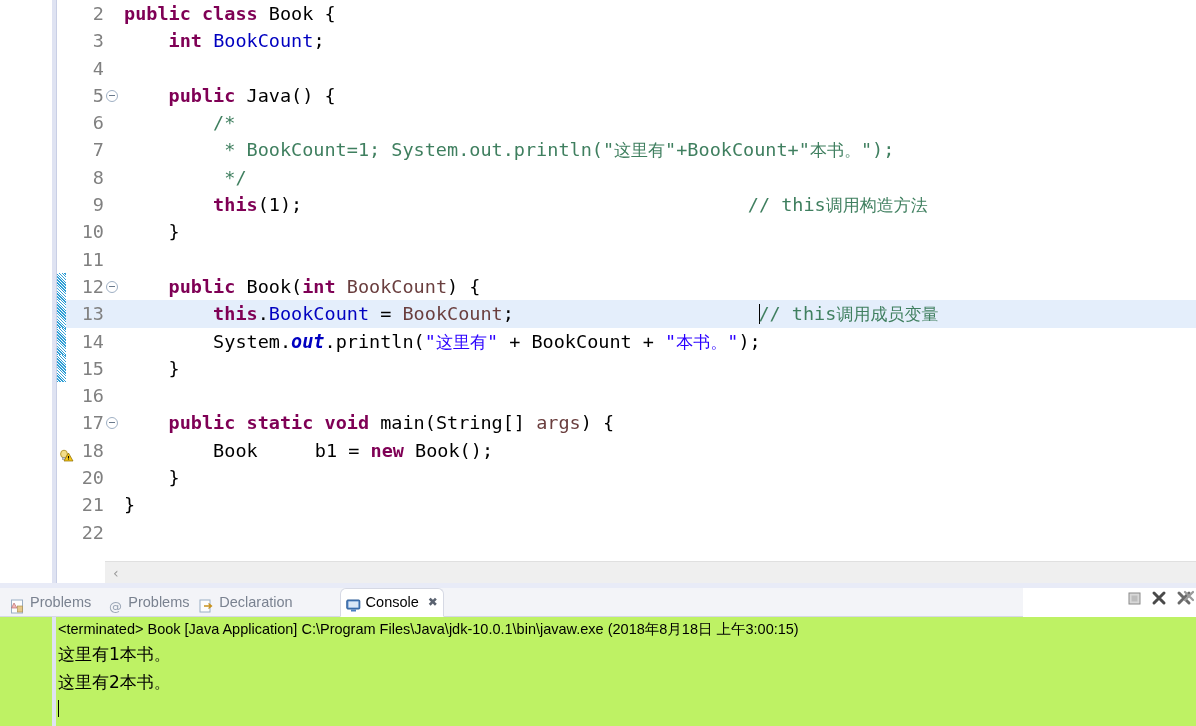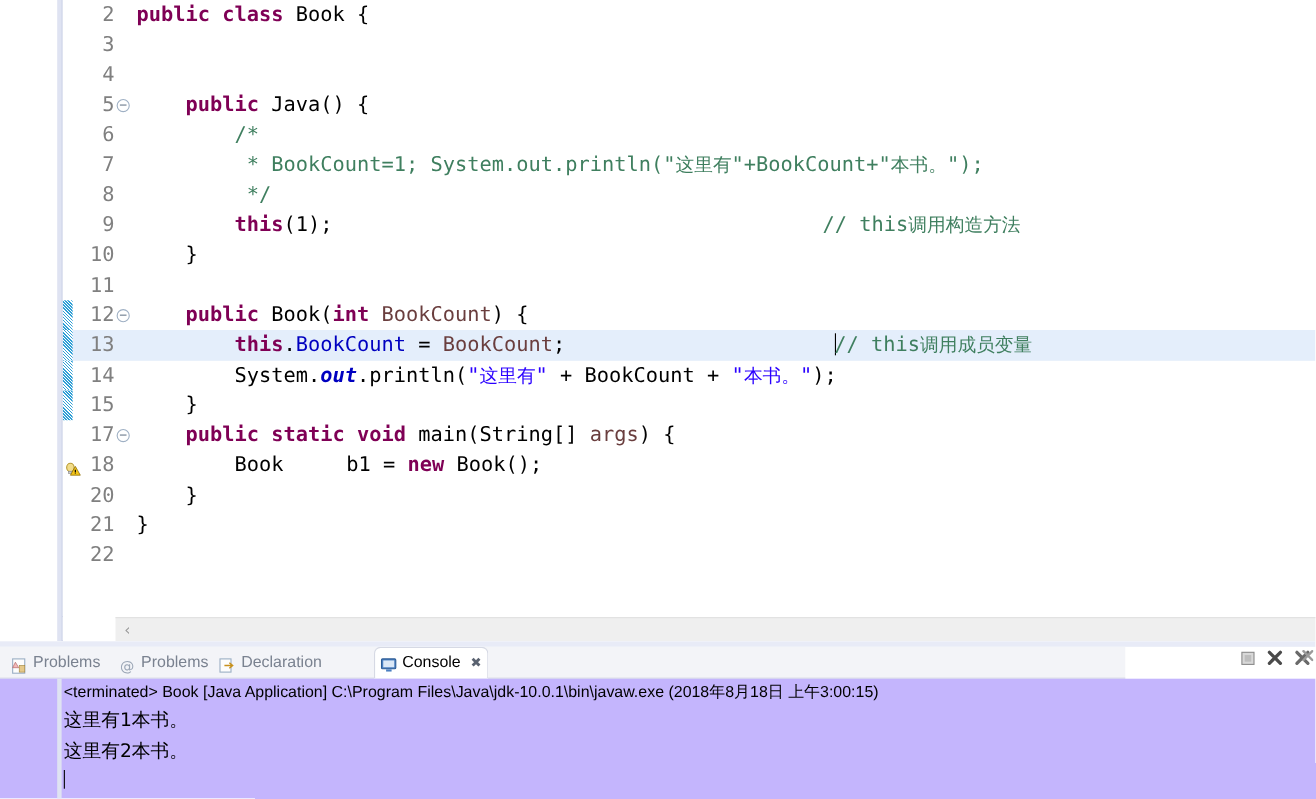--- a/index.html
+++ b/index.html
@@ -203,21 +203,21 @@
     position: absolute;
     right: 2px; top: 7px;
     display: flex;
     gap: 9px;
     align-items: center;
   }
   .console-body {
     position: absolute;
     left: 0; top: 34px;
     width: 1196px; height: 109px;
-    background: #c4b5fd;
+    background: #bef264;
   }
   .console-leftbar {
     position: absolute;
     left: 52px; top: 0;
     width: 4px; height: 109px;
     background: #dfe3f2;
   }
   .console-header {
     position: absolute;
     left: 58px; top: 3px;
@@ -246,33 +246,34 @@
 </head>
 <body>
 
 <div id="app">
 
   <div class="editor">
     <div class="editor-left-pad"></div>
     <div class="editor-divider"></div>
     <div class="code-area" id="code-area">
         <div class="code-row"><div class="gutter">2</div><div class="code-text"><span class="kw">public</span><span class="pln"> </span><span class="kw">class</span><span class="pln"> </span><span class="typ">Book</span><span class="pln"> {</span></div></div>
-        <div class="code-row"><div class="gutter">3</div></div>
+        <div class="code-row"><div class="gutter">3</div><div class="code-text"><span class="pln">    </span><span class="kw">int</span><span class="pln"> </span><span class="fld">BookCount</span><span class="pln">;</span></div></div>
         <div class="code-row"><div class="gutter">4</div><div class="code-text"></div></div>
         <div class="code-row"><div class="gutter">5</div><div class="fold"></div><div class="code-text"><span class="pln">    </span><span class="kw">public</span><span class="pln"> </span><span class="pln">Java() {</span></div></div>
         <div class="code-row"><div class="gutter">6</div><div class="code-text"><span class="pln">        </span><span class="cmt">/*</span></div></div>
         <div class="code-row"><div class="gutter">7</div><div class="code-text"><span class="cmt">         * BookCount=1; System.out.println("</span><span class="cmt cjk">这里有</span><span class="cmt">"+BookCount+"</span><span class="cmt cjk">本书。</span><span class="cmt">");</span></div></div>
         <div class="code-row"><div class="gutter">8</div><div class="code-text"><span class="cmt">         */</span></div></div>
         <div class="code-row"><div class="gutter">9</div><div class="code-text"><span class="pln">        </span><span class="kw">this</span><span class="pln">(1);</span><span class="pln">                                        </span><span class="cmt">// </span><span class="cmt">this</span><span class="cmt cjk">调用构造方法</span></div></div>
         <div class="code-row"><div class="gutter">10</div><div class="code-text"><span class="pln">    }</span></div></div>
         <div class="code-row"><div class="gutter">11</div><div class="code-text"></div></div>
         <div class="code-row"><div class="changebar"></div><div class="gutter">12</div><div class="fold"></div><div class="code-text"><span class="pln">    </span><span class="kw">public</span><span class="pln"> </span><span class="pln">Book(</span><span class="kw">int</span><span class="pln"> </span><span class="par">BookCount</span><span class="pln">) {</span></div></div>
         <div class="code-row current"><div class="changebar"></div><div class="gutter">13</div><div class="code-text"><span class="pln">        </span><span class="kw">this</span><span class="pln">.</span><span class="fld">BookCount</span><span class="pln"> = </span><span class="par">BookCount</span><span class="pln">;</span><span class="pln">                      </span><span class="caret"></span><span class="cmt">// </span><span class="cmt">this</span><span class="cmt cjk">调用成员变量</span></div></div>
         <div class="code-row"><div class="changebar"></div><div class="gutter">14</div><div class="code-text"><span class="pln">        System.</span><span class="stat">out</span><span class="pln">.println(</span><span class="str">"</span><span class="str cjk">这里有</span><span class="str">"</span><span class="pln"> + BookCount + </span><span class="str">"</span><span class="str cjk">本书。</span><span class="str">"</span><span class="pln">);</span></div></div>
         <div class="code-row"><div class="changebar"></div><div class="gutter">15</div><div class="code-text"><span class="pln">    }</span></div></div>
+        <div class="code-row"><div class="gutter">16</div><div class="code-text"></div></div>
         <div class="code-row"><div class="gutter">17</div><div class="fold"></div><div class="code-text"><span class="pln">    </span><span class="kw">public</span><span class="pln"> </span><span class="kw">static</span><span class="pln"> </span><span class="kw">void</span><span class="pln"> </span><span class="pln">main(String[] </span><span class="par">args</span><span class="pln">) {</span></div></div>
         <div class="code-row"><span class="warnicon"><svg width="15" height="15" viewBox="0 0 15 15">
               <ellipse cx="5" cy="6" rx="3.4" ry="3.8" fill="#f3dd8a" stroke="#b89a35"></ellipse>
               <rect x="3.4" y="9.4" width="3.2" height="2" fill="#c9c9c9" stroke="#8a8a8a" stroke-width="0.6"></rect>
               <path d="M9.5 5 L14 13 L5 13 Z" fill="#f5c518" stroke="#8a6a00" stroke-width="0.7"></path>
               <path d="M9.5 8 L9.5 10.6 M9.5 11.4 L9.5 11.9" stroke="#000" stroke-width="1.1"></path>
             </svg></span><div class="gutter">18</div><div class="code-text"><span class="pln">        Book </span><span class="pln sq">b1</span><span class="pln"> = </span><span class="kw">new</span><span class="pln"> Book();</span></div></div>
         <div class="code-row"><div class="gutter">20</div><div class="code-text"><span class="pln">    }</span></div></div>
         <div class="code-row"><div class="gutter">21</div><div class="code-text"><span class="pln">}</span></div></div>
         <div class="code-row"><div class="gutter">22</div><div class="code-text"></div></div>

